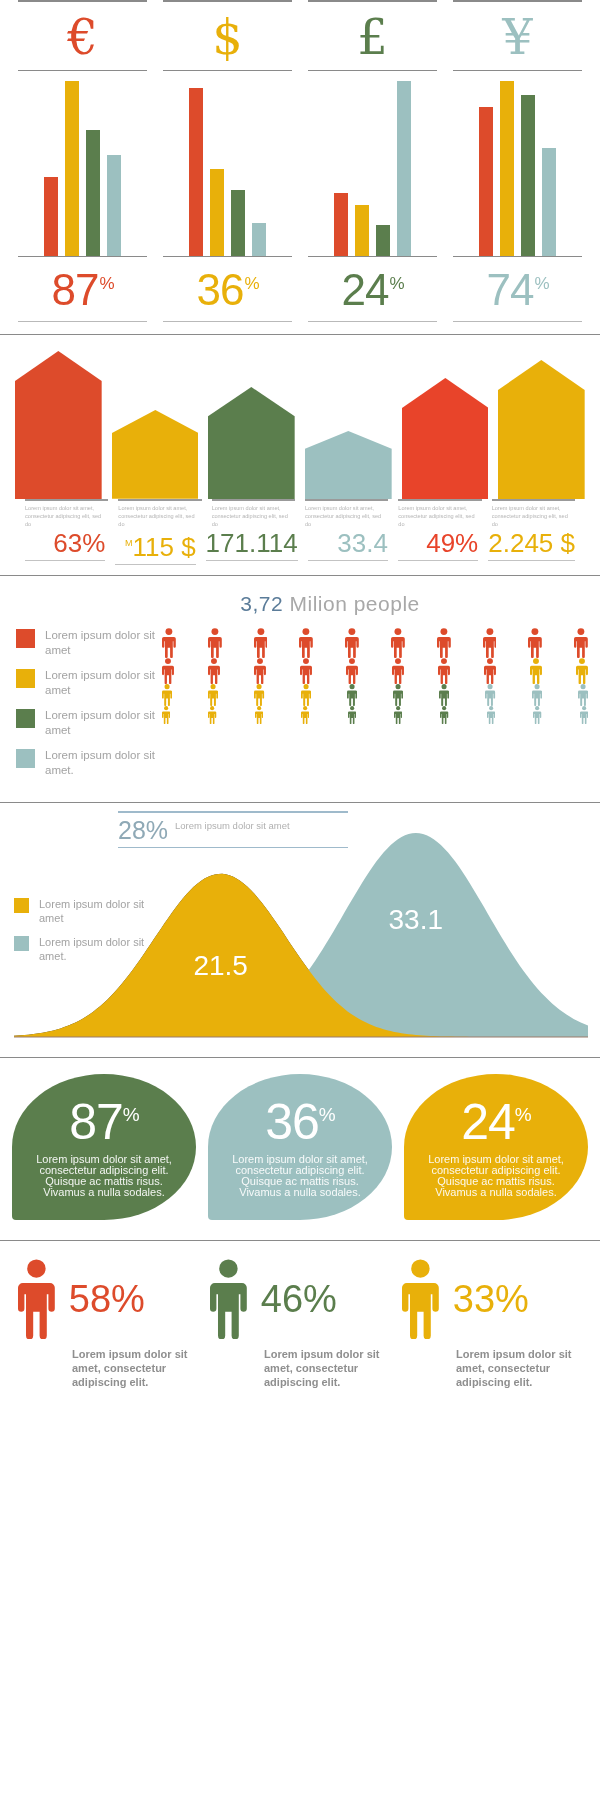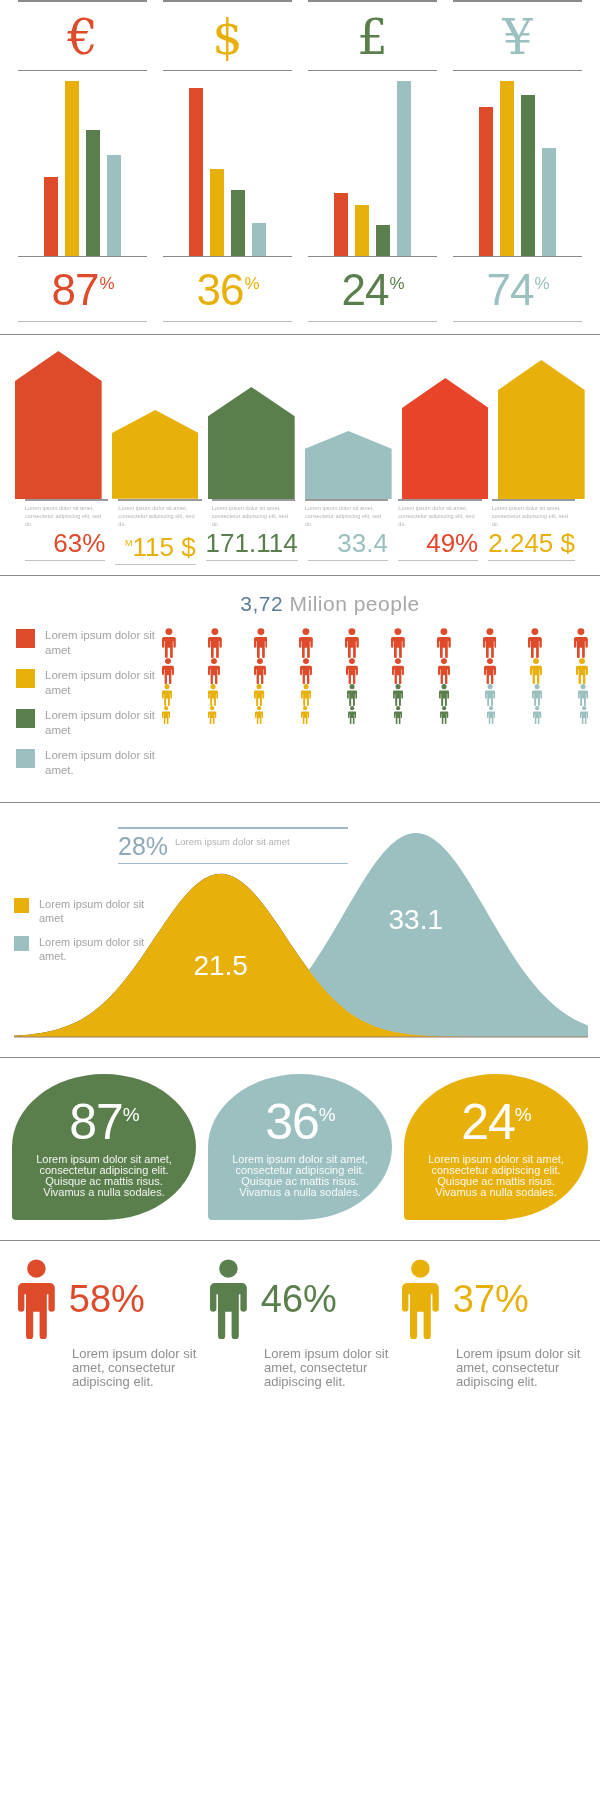--- a/index.html
+++ b/index.html
@@ -65,21 +65,21 @@
   .people-body { display: flex; margin-top: 12px; }
   .people-legend { width: 150px; padding-left: 4px; }
   .lg-item { display: flex; align-items: flex-start; margin-bottom: 10px; }
   .lg-swatch { width: 19px; height: 19px; flex: 0 0 19px; margin-right: 10px; margin-top: 1px;}
   .lg-text { font-size: 11.5px; line-height: 15px; color: #a3a3a3; }
   .people-grid { flex: 1; }
   .p-row { display: flex; justify-content: space-between; align-items: flex-end; }
 
   
   #sec-bell { padding: 12px 0 0 0; position: relative; }
-  .bell-callout { position: absolute; left: 118px; top: 24px; width: 230px; }
+  .bell-callout { position: absolute; left: 118px; top: 8px; width: 230px; }
   .bell-callout .rule { height: 2px; background: #9fbacb; }
   .bell-c-body { display: flex; align-items: flex-start; padding-top: 4px;}
   .bell-pct { font-size: 25px; font-weight: 300; color: #8fa9b6; line-height: 27px;}
   .bell-ctext { font-size: 9.5px; line-height: 12px; color: #b0b0b0; padding: 3px 0 0 7px;}
   .bell-callout .rule-b { height: 1px; background: #9fbacb; margin-top: 3px;}
   .bell-legend { position: absolute; left: 14px; top: 94px; width: 140px; }
   .bell-legend .lg-swatch { width: 15px; height: 15px; flex: 0 0 15px; }
   .bell-legend .lg-text { font-size: 11px; line-height: 14px; }
 
   
@@ -97,21 +97,21 @@
   .leaf-text {
     color: #fff; font-size: 11px; line-height: 11px;
     text-align: center; padding: 6px 22px 0 22px; opacity: .92;
   }
 
   
   #sec-bottom { display: flex; padding: 18px 12px 0 12px; }
   .bot-col { flex: 1; padding: 0 6px; }
   .bot-top { display: flex; align-items: center; }
   .bot-pct { font-size: 38px; font-weight: 300; padding-left: 14px; line-height: 42px;}
-  .bot-text { font-size: 13px; line-height: 14px; color: #8f8f8f; padding: 8px 0 0 54px;}
+  .bot-text { font-size: 11px; line-height: 14px; color: #8f8f8f; padding: 8px 0 0 54px; font-weight: bold;}
 </style>
 </head>
 <body>
 
 <section id="sec-currency">
     <div class="cur-col">
       <div class="cur-top-rule"></div>
       <div class="cur-symbol" style="color:#dd4b2b">€</div>
       <div class="cur-mid-rule"></div>
       <div class="cur-bars">
@@ -526,17 +526,17 @@
         <div class="bot-pct" style="color:#5b7e4d">46%</div>
       </div>
       <div class="bot-text">Lorem ipsum dolor sit amet, consectetur adipiscing elit.</div>
     </div>
     <div class="bot-col">
       <div class="bot-top">
         <span style="display:inline-block;line-height:0"><svg width="36.800000000000004" height="80" viewBox="0 0 46 100" preserveAspectRatio="none">
             <circle cx="23" cy="12" r="11.5" fill="#e8b00a"></circle>
             <path d="M6 30 h34 a6 6 0 0 1 6 6 v26 a4 4 0 0 1 -8 0 v-18 h-2 v52 a4 4 0 0 1 -9 0 v-30 h-8 v30 a4 4 0 0 1 -9 0 v-52 h-2 v18 a4 4 0 0 1 -8 0 v-26 a6 6 0 0 1 6 -6 z" fill="#e8b00a"></path>
           </svg></span>
-        <div class="bot-pct" style="color:#e8b00a">37%</div>
+        <div class="bot-pct" style="color:#e8b00a">33%</div>
       </div>
       <div class="bot-text">Lorem ipsum dolor sit amet, consectetur adipiscing elit.</div>
     </div>
   </section>
 
 </body></html>

